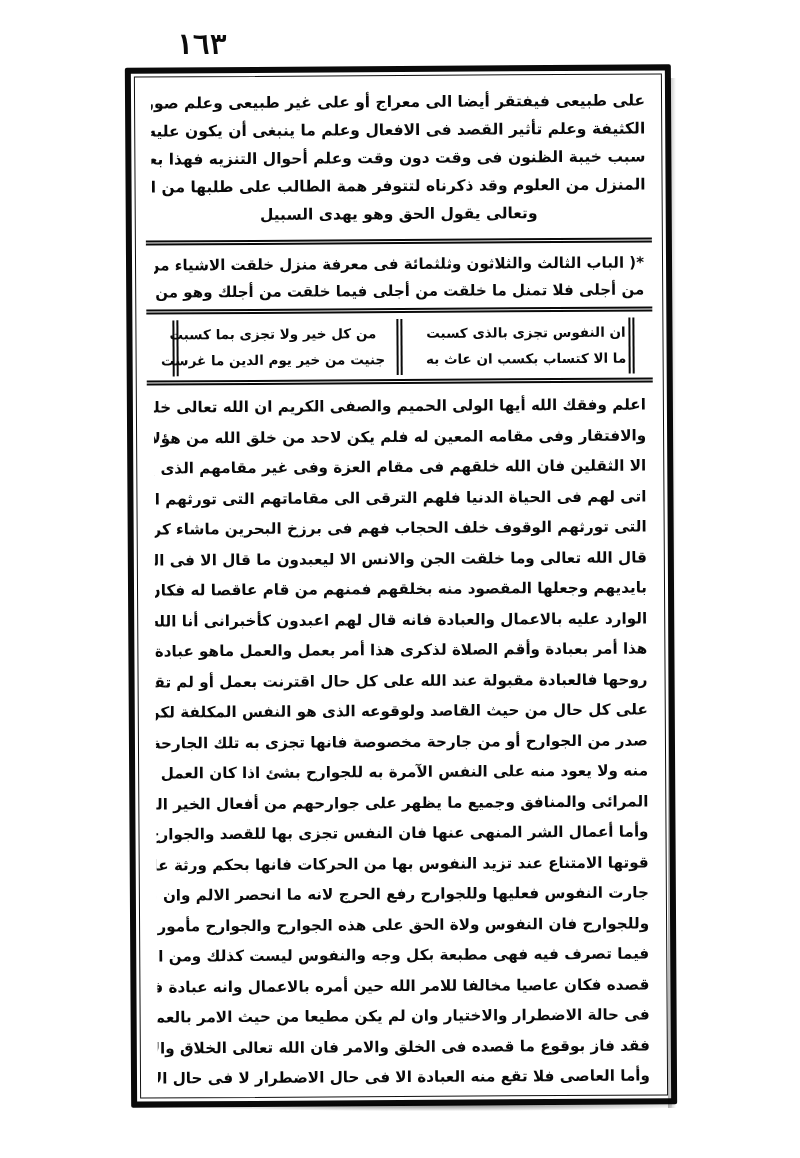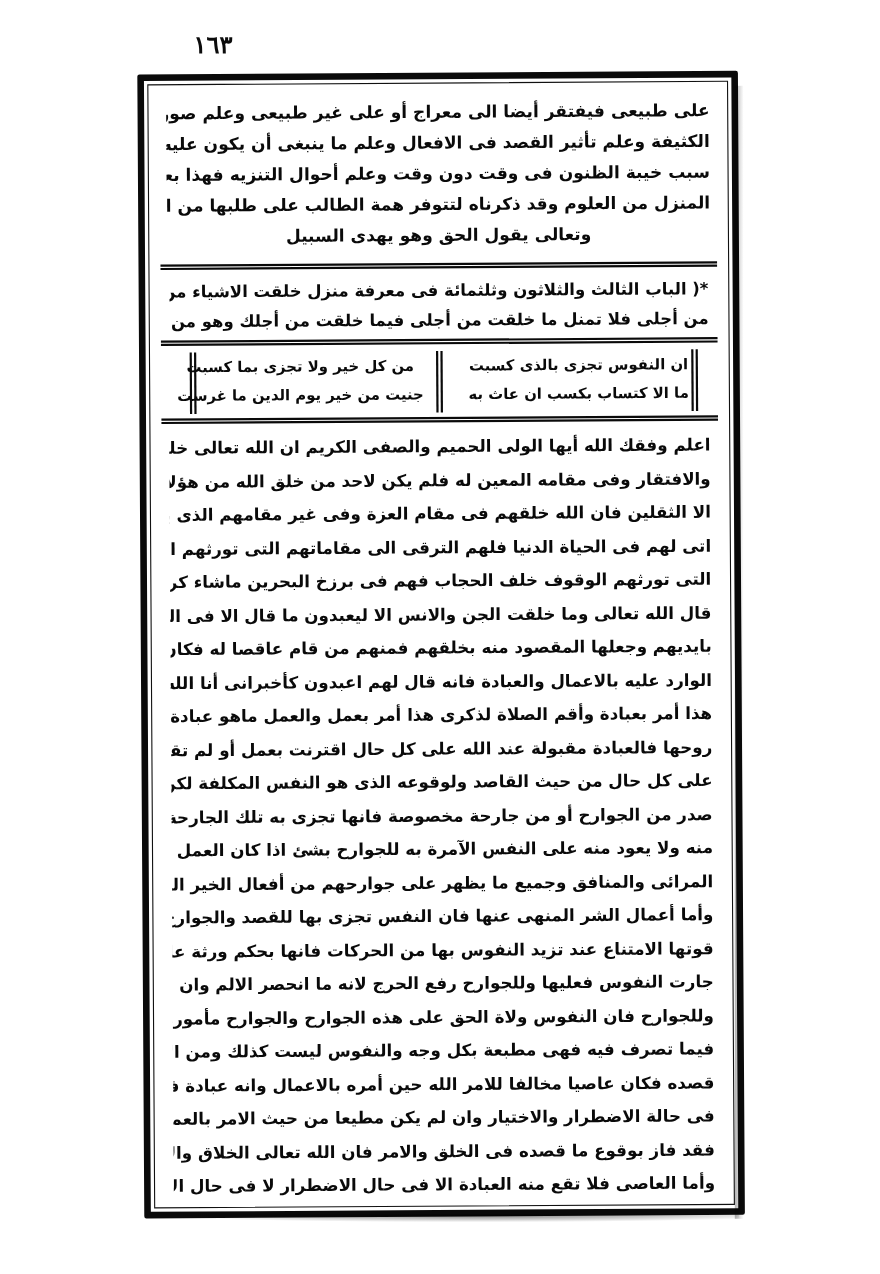--- a/index.html
+++ b/index.html
@@ -13,25 +13,25 @@
     position: relative;
     font-family: "DejaVu Sans", sans-serif;
     overflow: hidden;
   }
 
   
   #page-number {
     position: absolute;
     left: 176px;
     top: 28px;
-    font-size: 22px;
+    font-size: 28px;
     font-weight: 700;
     letter-spacing: 2px;
     color: #0b0b0b;
-    font-family: Liberation Serif, serif;
+    font-family: Liberation Mono, monospace;
   }
 
   
   #page-frame {
     position: absolute;
     left: 128px;
     top: 66px;
     width: 546px;
     height: 1040px;
     transform: rotate(-0.35deg);

